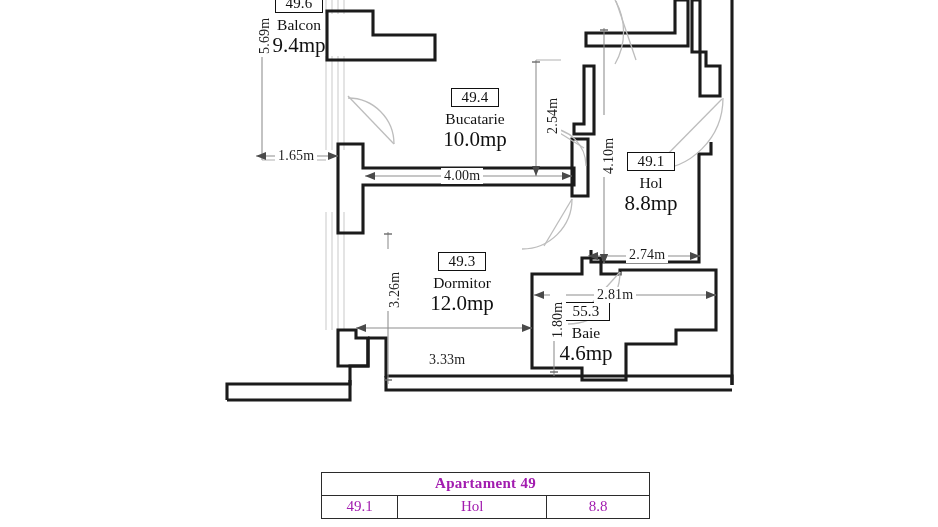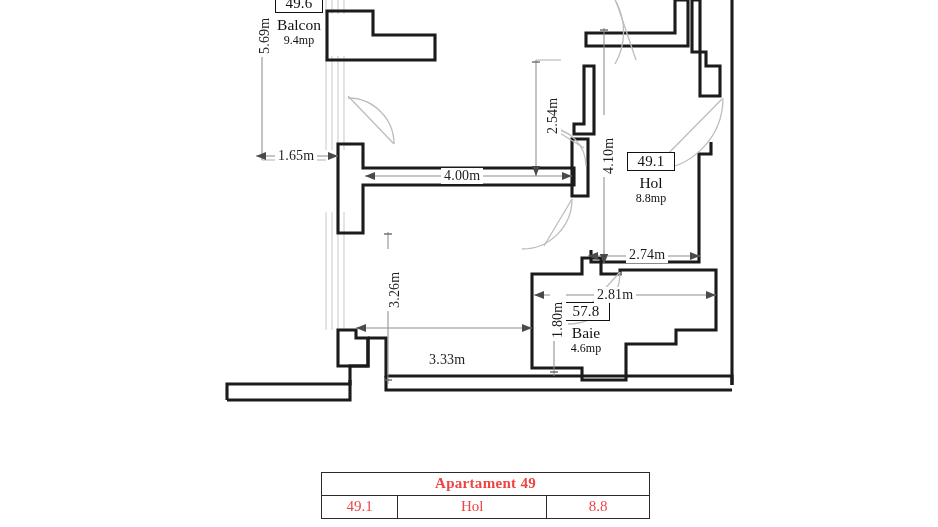--- a/index.html
+++ b/index.html
@@ -85,21 +85,21 @@
     padding: 0px 9px 1px 9px;
     font-size: 15px;
     background: #ffffff;
     letter-spacing: 0.2px;
   }
   .room-name {
     font-size: 15.5px;
     margin-top: 4px;
   }
   .room-area {
-    font-size: 12px;
+    font-size: 21px;
     margin-top: 0px;
   }
 
   
   .dim-text {
     position: absolute;
     font-size: 14px;
     color: #1d1d1d;
     background: #ffffff;
     padding: 0 3px;
@@ -118,21 +118,21 @@
     top: 472px;
     width: 329px;
     border-collapse: collapse;
     background: #ffffff;
   }
   #legend-table td, #legend-table th {
     border: 1.3px solid #2b2b2b;
     text-align: center;
     font-size: 15px;
     padding: 2px 0 3px 0;
-    color: #ef4444;
+    color: #a21caf;
     font-family: "Liberation Serif", serif;
   }
   #legend-table th {
     font-weight: bold;
     font-size: 15px;
     letter-spacing: 0.3px;
   }
   #legend-table td.col-code { width: 76px; }
   #legend-table td.col-name { width: 150px; }
   #legend-table td.col-area { width: 103px; }
@@ -269,30 +269,40 @@
     </g>
 
   </svg>
 
   <div class="room-label" style="left:241px; top:-6px; width:84px;">
     <span class="room-code">49.6</span>
     <div class="room-name">Balcon</div>
     <div class="room-area">9.4mp</div>
   </div>
 
+  <div class="room-label" style="left:411px; top:88px; width:96px;">
+    <span class="room-code">49.4</span>
+    <div class="room-name">Bucatarie</div>
+    <div class="room-area">10.0mp</div>
+  </div>
 
   <div class="room-label" style="left:597px; top:152px; width:76px;">
     <span class="room-code">49.1</span>
     <div class="room-name">Hol</div>
     <div class="room-area">8.8mp</div>
   </div>
 
+  <div class="room-label" style="left:400px; top:252px; width:92px;">
+    <span class="room-code">49.3</span>
+    <div class="room-name">Dormitor</div>
+    <div class="room-area">12.0mp</div>
+  </div>
 
   <div class="room-label" style="left:532px; top:302px; width:76px;">
-    <span class="room-code">57.8</span>
+    <span class="room-code">55.3</span>
     <div class="room-name">Baie</div>
     <div class="room-area">4.6mp</div>
   </div>
 
   <div class="dim-text vert" style="left:218px; top:18px; width:56px;">5.69m</div>
 
   <div class="dim-text" style="left:259px; top:148px;">1.65m</div>
 
   <div class="dim-text" style="left:425px; top:168px;text-align:right;">4.00m</div>
 

